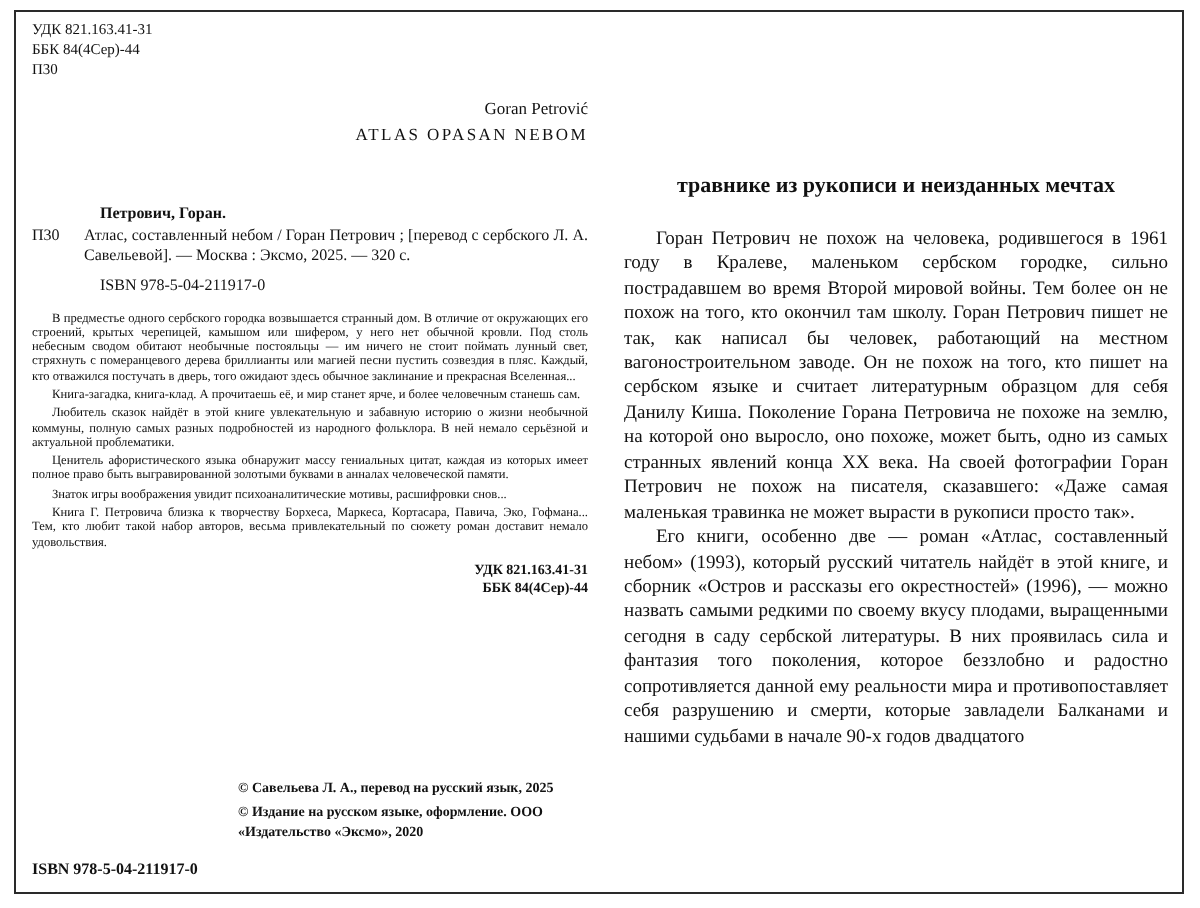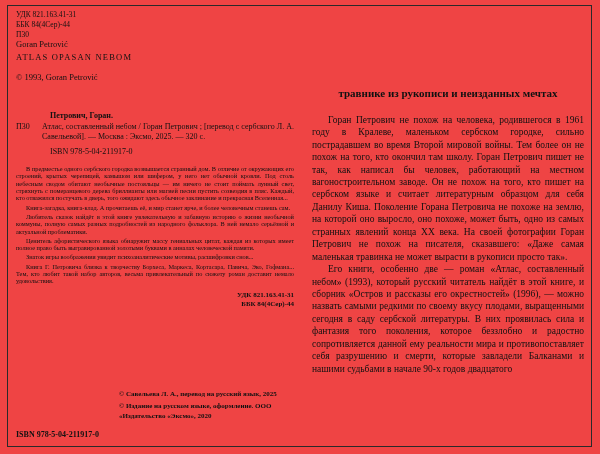--- a/index.html
+++ b/index.html
@@ -1,26 +1,26 @@
 <!DOCTYPE html>
 <html><head>
 <meta charset="utf-8">
 <style>
   html,body{margin:0;padding:0;background:#e9e9e9;}
   .scan{
-    position:relative;width:600px;height:454px;background:#ef4444;
+    position:relative;width:600px;height:454px;background:#ffffff;
     font-family:"Liberation Serif","DejaVu Serif",serif;color:#111;
     overflow:hidden;margin:0 auto;
   }
   .frame{position:absolute;left:7px;top:5px;width:583px;height:440px;border:1px solid #2a2a2a;pointer-events:none;}
 
   
   .left-page{position:absolute;left:16px;top:10px;width:278px;height:418px;overflow:hidden;}
   .catalog-top{font-size:7.5px;line-height:1.3;}
-  .original-block{text-align:left;font-size:8.5px;line-height:1.25;}
+  .original-block{margin-top:10px;text-align:right;font-size:8.5px;line-height:1.25;}
   .original-author{margin-bottom:2px;}
   .original-title{letter-spacing:1.2px;margin-bottom:9px;}
   .original-copyright{margin-bottom:11px;}
   .original-translation{margin-bottom:2px;}
   .it{font-style:italic;}
 
   .bib-block{margin-top:29px;font-size:8px;line-height:1.25;}
   .bib-author{font-weight:bold;padding-left:34px;}
   .bib-row{display:flex;margin-top:1px;}
   .bib-label{width:26px;flex:0 0 26px;}
@@ -53,21 +53,20 @@
 
     <div class="catalog-top">
       <div>УДК 821.163.41-31</div>
       <div>ББК 84(4Сер)-44</div>
       <div>П30</div>
     </div>
 
     <div class="original-block">
       <div class="original-author">Goran Petrović</div>
       <div class="original-title">ATLAS OPASAN NEBOM</div>
-      <div class="original-copyright">© 1993, Goran Petrović</div>
     </div>
 
     <div class="bib-block">
       <div class="bib-author">Петрович, Горан.</div>
       <div class="bib-row">
         <span class="bib-label">П30</span>
         <span class="bib-entry">Атлас, составленный небом / Горан Петрович ; [перевод с сербского Л. А. Савельевой]. — Москва : Эксмо, 2025. — 320 с.</span>
       </div>
       <div class="bib-isbn">ISBN 978-5-04-211917-0</div>
     </div>

